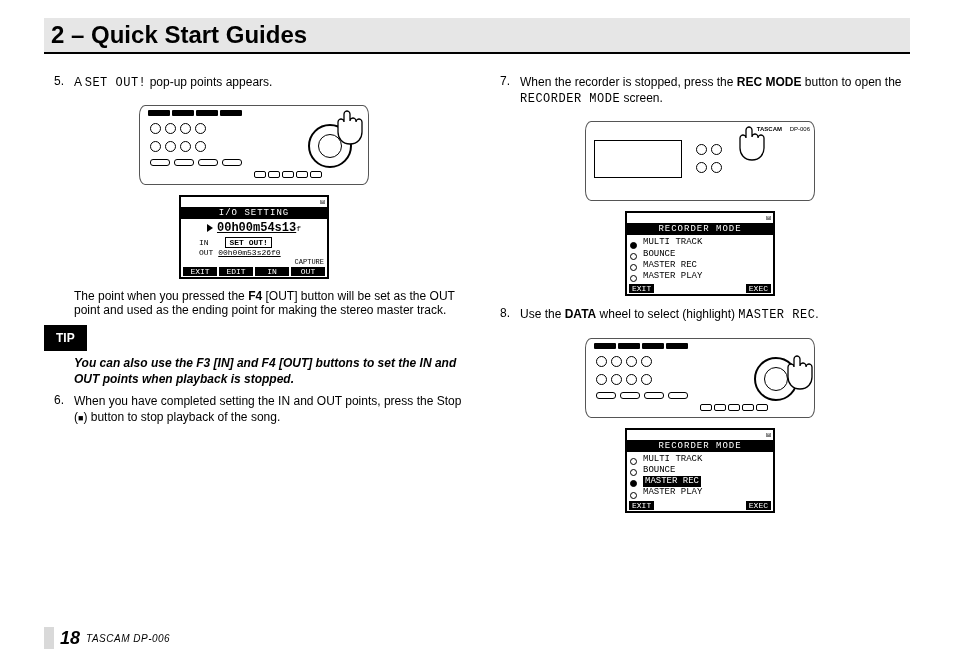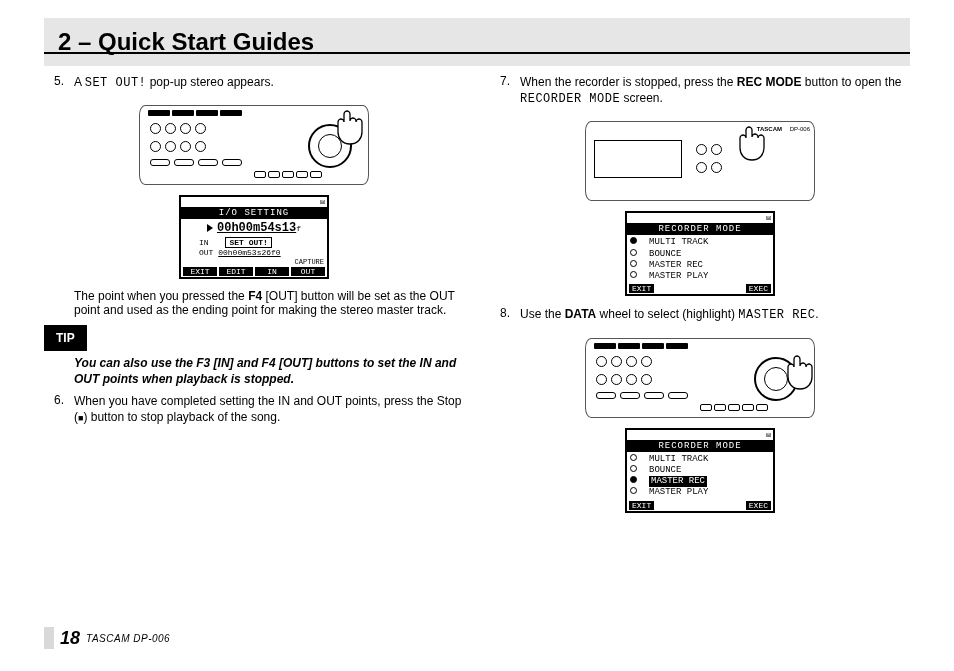--- a/index.html
+++ b/index.html
@@ -14,25 +14,25 @@
     position: relative;
     width: 954px;
     height: 671px;
     padding: 0 44px;
   }
 
   
   .hdr-bar {
     position: absolute;
     left: 44px; right: 44px; top: 18px;
-    height: 48px;
+    height: 34px;
     background: #e6e6e6;
     display: flex;
     align-items: center;
-    padding-left: 12px;
+    padding-left: 5px;
   }
   .hdr-title {
     font-size: 24px;
     font-weight: 800;
     line-height: 34px;
     padding-left: 2px;
     color: #000;
   }
   .hdr-rule {
     position: absolute;
@@ -169,21 +169,21 @@
   }
   .lcd .lcd-status {
     display: flex; justify-content: flex-end;
     font-size: 8px;
     padding: 0 2px;
     gap: 4px;
   }
   .lcd .lcd-body {
     padding: 2px 3px;
   }
-  .lcd .opt { display: flex; align-items: flex-start; gap: 12px; line-height: 1.25; }
+  .lcd .opt { display: flex; align-items: flex-end; gap: 6px; line-height: 1.25; }
   .lcd .opt .radio {
     width: 7px; height: 7px;
     border: 1px solid #000; border-radius: 50%;
     display: inline-block;
   }
   .lcd .opt.sel .radio { background: #000; }
   .lcd .opt.hl span.label { background: #000; color: #fff; padding: 0 2px; }
   .lcd .fn-row {
     display: flex; justify-content: space-between;
     font-size: 8px;
@@ -271,21 +271,21 @@
   <div class="hdr-rule"></div>
 
   <div class="cols">
 
     <div class="col">
 
       <div class="step">
         <div class="step-num">5.</div>
         <div class="step-body">
           <p>
-            <span>A </span><span class="lcd-font">SET OUT!</span><span> pop-up stereo appears.</span>
+            <span>A </span><span class="lcd-font">SET OUT!</span><span> pop-up points appears.</span>
           </p>
         </div>
       </div>
 
       
       <div class="device">
         <div class="track-row">
           <span class="tlabel"></span>
             <span class="tlabel"></span>
             <span class="tlabel"></span>

